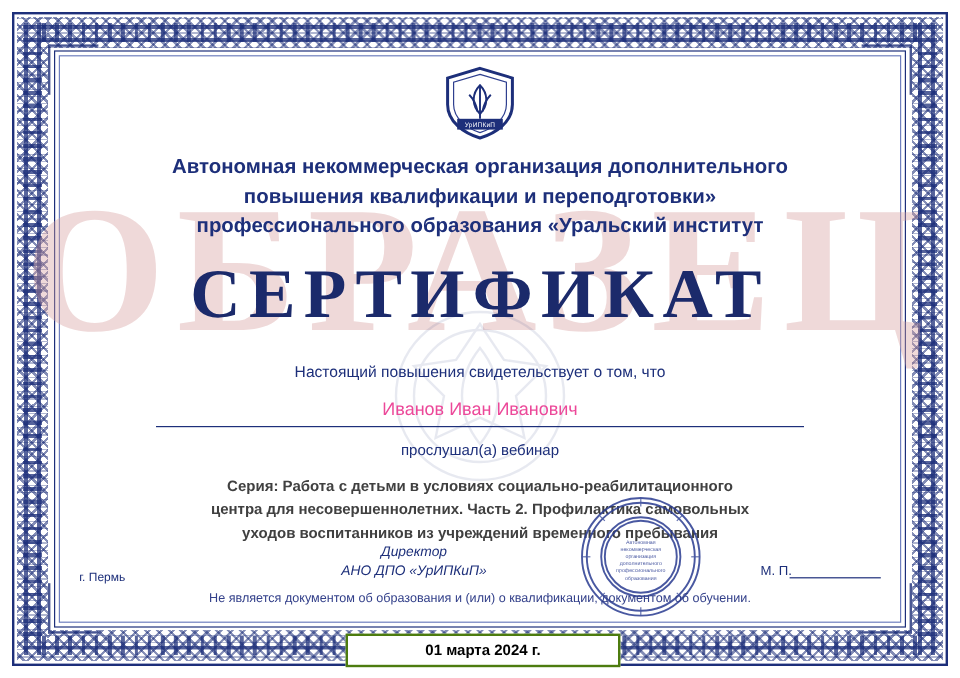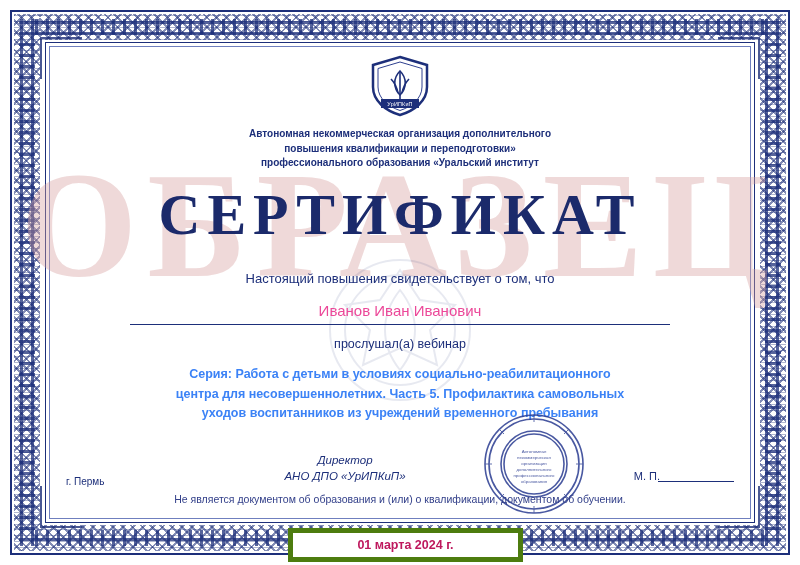--- a/index.html
+++ b/index.html
@@ -116,21 +116,21 @@
     left: 60px; top: 55px;
     width: 680px;
     text-align: center;
     color: #1d2f7a;
   }
   .logo {
     margin: 0 auto 10px;
     width: 62px; height: 62px;
   }
   .org-lines {
-    font-size: 10px;
+    font-size: 17px;
     font-weight: bold;
     line-height: 1.45;
     color: #1d2f7a;
   }
   .title {
     margin-top: 14px;
     font-family: "Liberation Serif", serif;
     font-size: 58px;
     font-weight: bold;
     letter-spacing: 7px;
@@ -162,21 +162,21 @@
     margin-top: 12px;
     font-size: 12.5px;
     color: #1d2f7a;
   }
   .course {
     margin: 14px auto 0;
     width: 470px;
     font-size: 12.5px;
     font-weight: bold;
     line-height: 1.55;
-    color: #3b82f6;
+    color: #404040;
   }
 
   
   .footer {
     position: absolute;
     left: 60px; top: 452px;
     width: 680px;
     color: #1d2f7a;
     font-size: 11.5px;
   }
@@ -219,27 +219,27 @@
     color: #33408a;
   }
 
   
   .date-box {
     position: absolute;
     left: 288px;
     top: 528px;
     width: 225px;
     height: 24px;
-    border: 5px solid #4d7c0f;
+    border: 2px solid #4d7c0f;
     background: #ffffff;
     text-align: center;
     line-height: 24px;
     font-size: 12.5px;
     font-weight: bold;
-    color: #be185d;
+    color: #000000;
   }
 
   
   .stamp {
     position: absolute;
     left: 482px; top: 412px;
     width: 104px; height: 104px;
     opacity: .85;
     pointer-events: none;
   }
@@ -300,21 +300,21 @@
 
     <div class="name-row">
       <div class="name">Иванов Иван Иванович</div>
       <div class="rule"></div>
     </div>
 
     <div class="action">прослушал(а) вебинар</div>
 
     <div class="course">
       <div>Серия: Работа с детьми в условиях социально-реабилитационного</div>
-      <div>центра для несовершеннолетних. Часть 5. Профилактика самовольных</div>
+      <div>центра для несовершеннолетних. Часть 2. Профилактика самовольных</div>
       <div>уходов воспитанников из учреждений временного пребывания</div>
     </div>
   </div>
 
   <div class="stamp">
     <svg viewBox="0 0 104 104" width="104" height="104" aria-hidden="true">
       <g fill="none" stroke="#2a3c91" stroke-width="1.6">
         <circle cx="52" cy="52" r="49"></circle>
         <circle cx="52" cy="52" r="45"></circle>
         <circle cx="52" cy="52" r="33"></circle>

